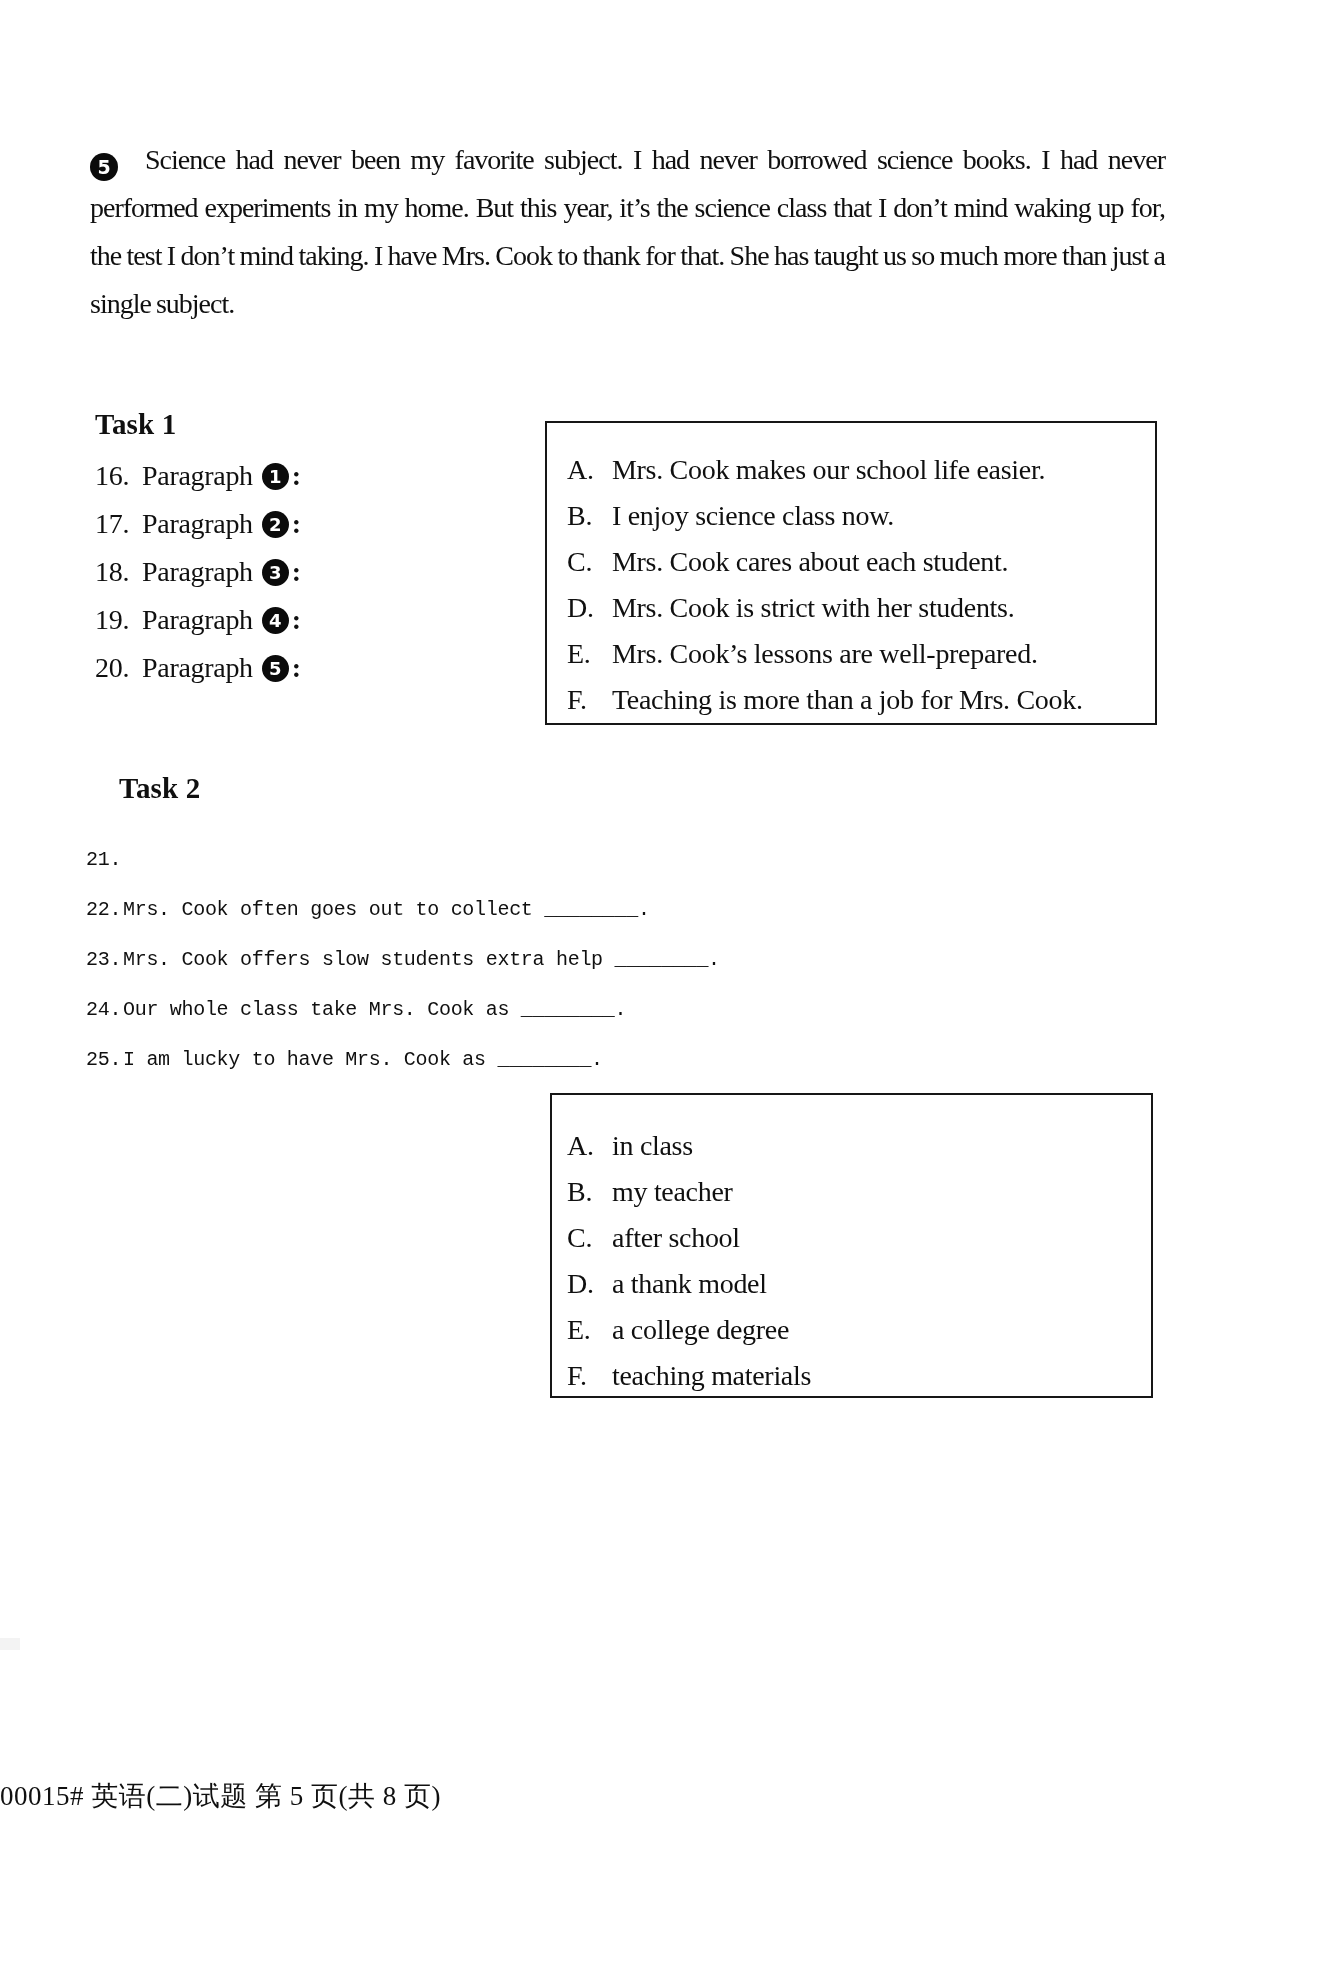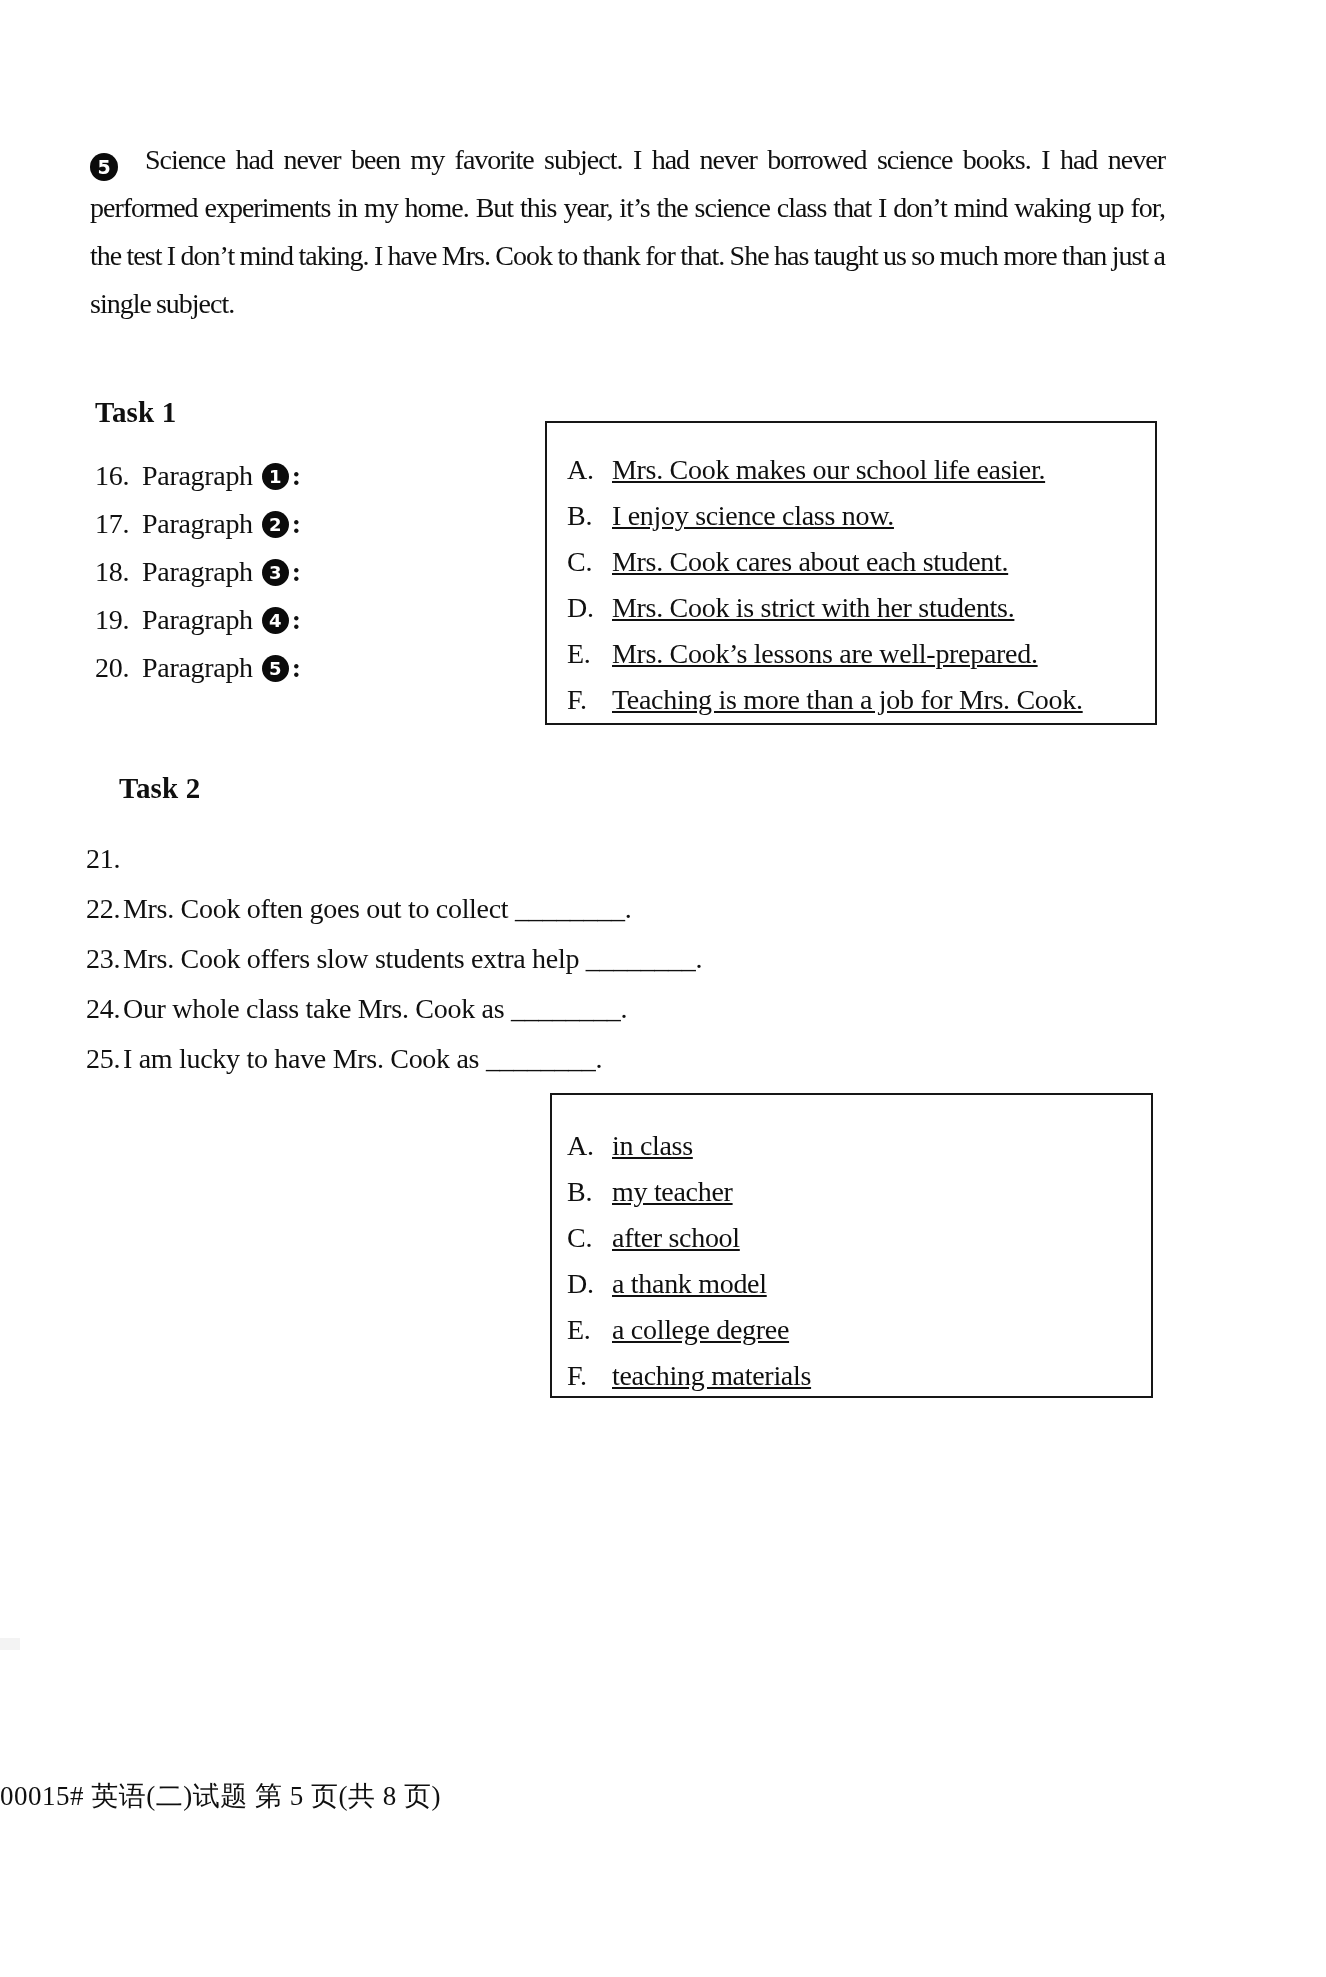--- a/index.html
+++ b/index.html
@@ -44,21 +44,21 @@
   }
 
   
   .task-title {
     position: absolute;
     left: 95px;
     font-size: 29px;
     font-weight: 700;
     letter-spacing: 0.2px;
   }
-  .task1-title { top: 396px; }
+  .task1-title { top: 408px; }
   .task2-title { top: 772px; margin-left: 24px; }
 
   
   .t1-list {
     position: absolute;
     left: 95px;
     top: 452px;
     font-size: 28px;
     letter-spacing: -0.3px;
   }
@@ -77,29 +77,30 @@
     border: 2px solid #161616;
     box-sizing: border-box;
     font-size: 28px;
     letter-spacing: -0.3px;
     background: #ffffff;
   }
   .box1 { left: 545px; top: 421px; width: 612px; height: 304px; padding: 24px 0 0 20px; }
   .box2 { left: 550px; top: 1093px; width: 603px; height: 305px; padding: 28px 0 0 15px; }
   .opt { height: 46px; display: flex; align-items: center; }
   .opt .letter { width: 33px; flex: none; }
-  .opt .text { margin-left: 12px; text-decoration: underline; }
+  .opt .text { margin-left: 12px; }
 
   
   .t2-list {
     position: absolute;
     left: 86px;
     top: 834px;
-    font-size: 28px;
+    font-size: 20px;
     letter-spacing: -0.3px;
+    font-family: Liberation Mono, monospace;
   }
   .t2-row { height: 50px; display: flex; align-items: center; }
   .t2-row .no { width: 37px; flex: none; }
 
   
   .footer {
     position: absolute;
     left: 0;
     top: 1778px;
     width: 1236px;

